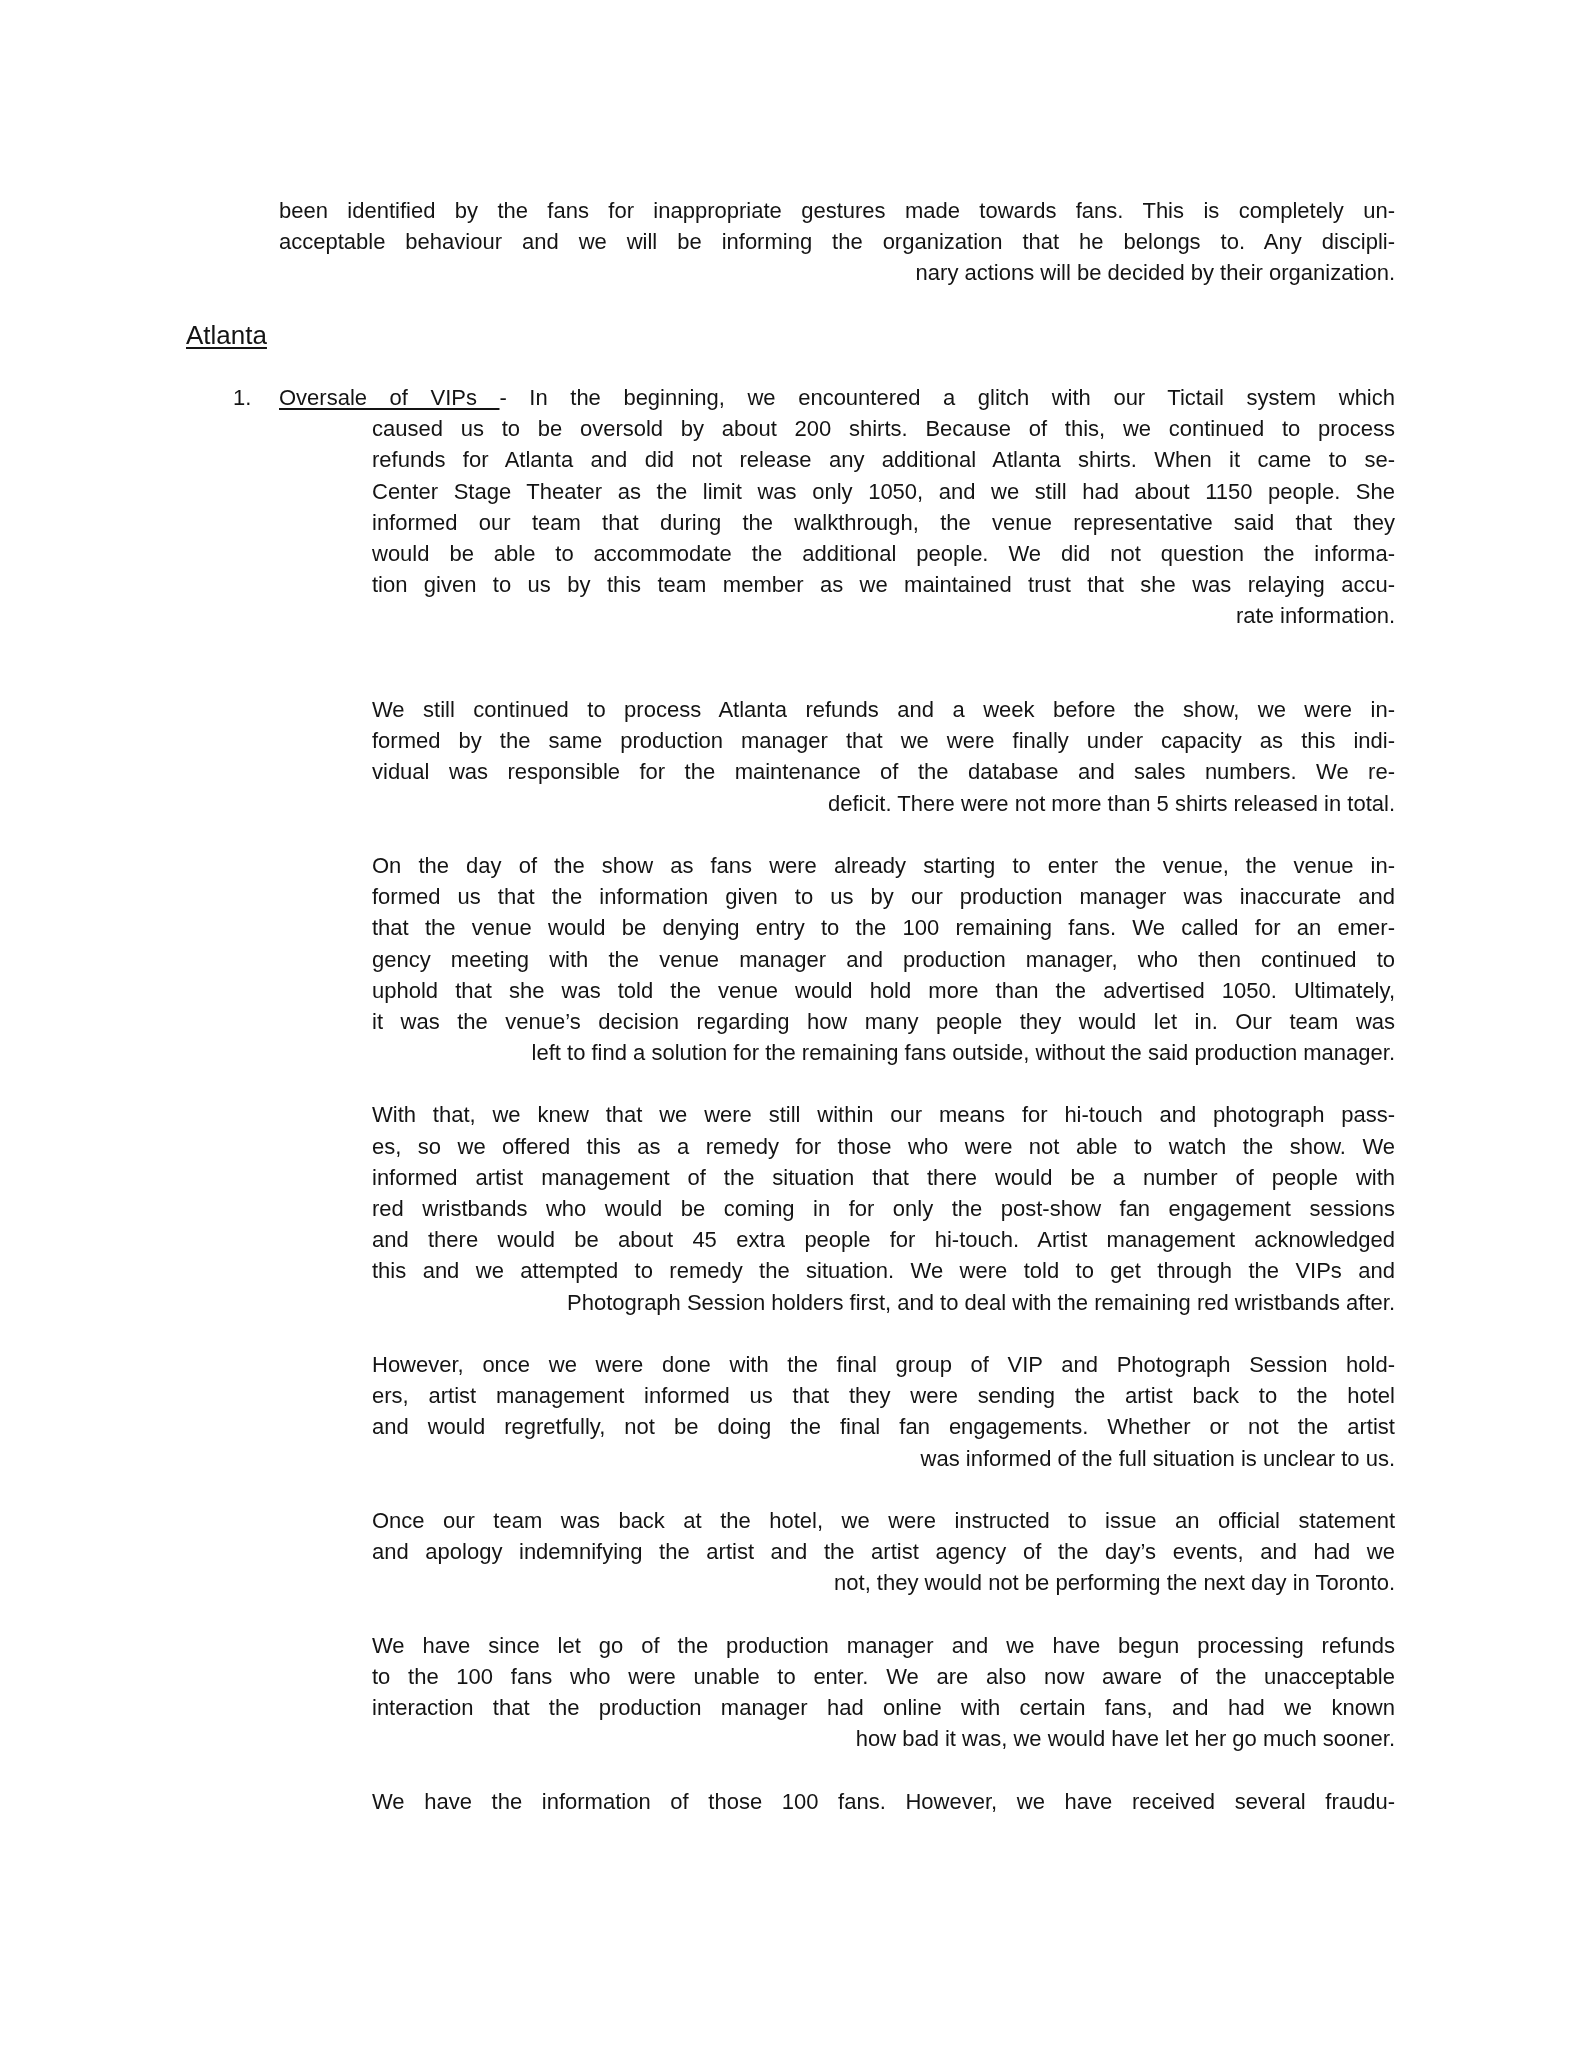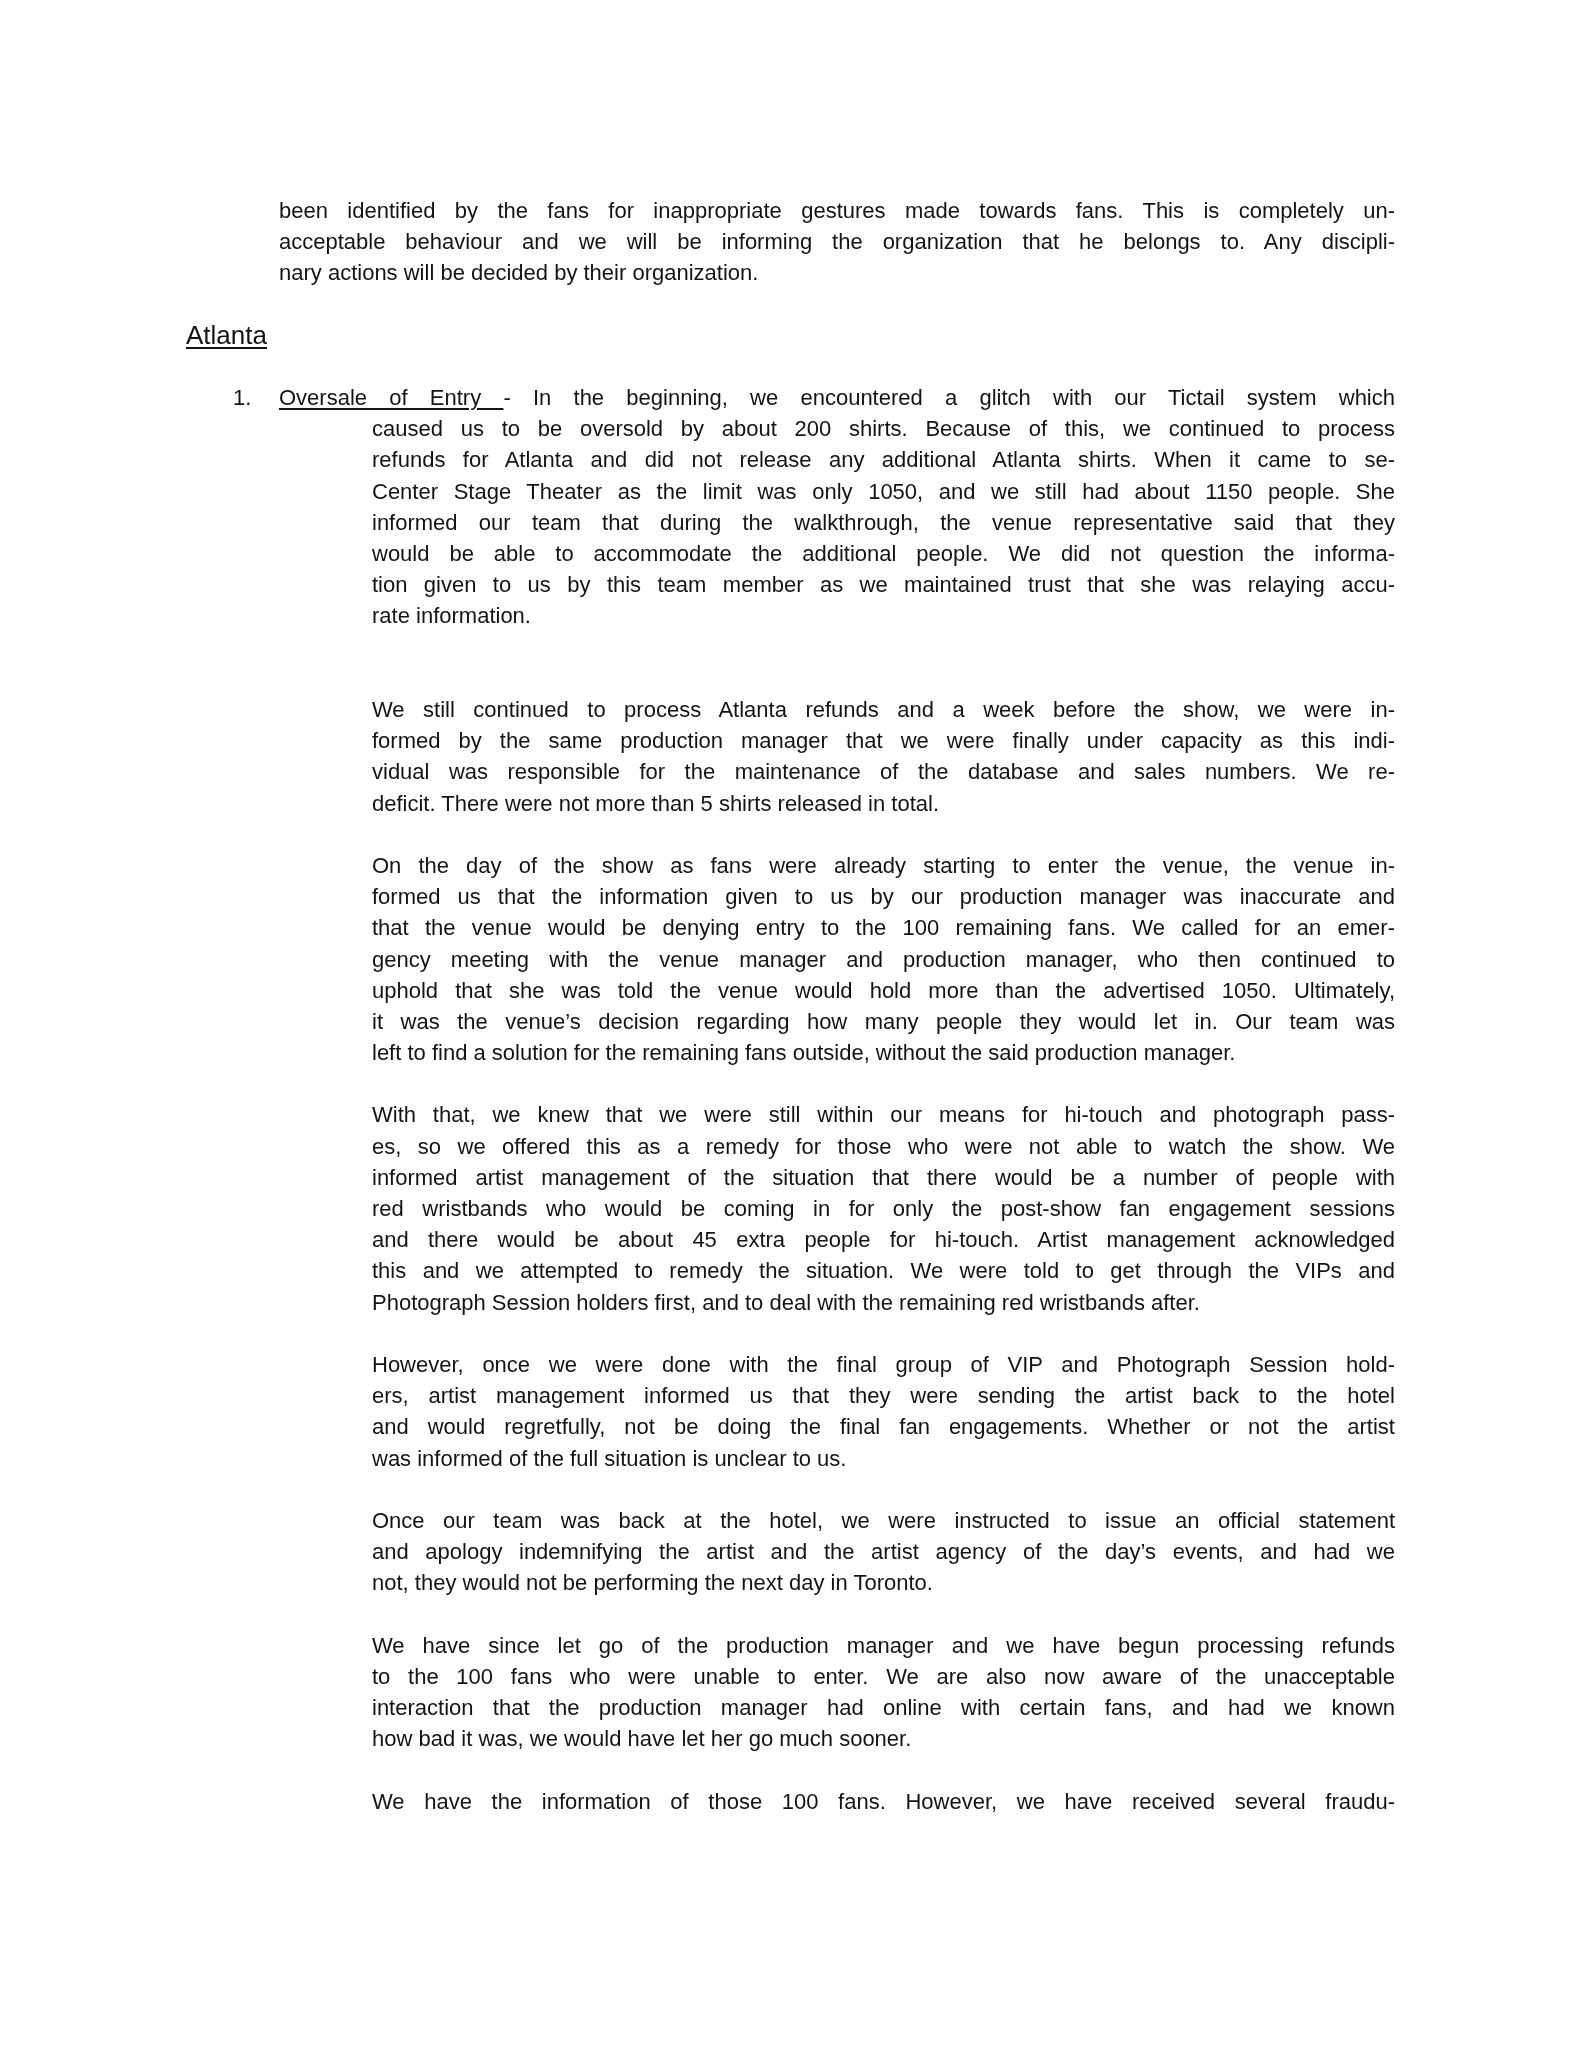--- a/index.html
+++ b/index.html
@@ -2,21 +2,21 @@
 <html><head>
 <meta charset="utf-8">
 <style>
   html, body { margin: 0; padding: 0; background: #ffffff; }
   body { width: 1582px; height: 2048px; position: relative; overflow: hidden;
          font-family: "Liberation Sans", sans-serif; color: #141414; }
   .page { position: absolute; left: 0; top: 0; width: 1582px; height: 2040px; background: #fff; }
   .block { position: absolute; font-size: 22px; line-height: 31.2px; }
   .line { display: block; white-space: nowrap; height: 31.2px; }
   .line.j { text-align: justify; text-align-last: justify; white-space: normal; overflow: hidden; }
-  .line.last { text-align: left; }
+  .line.last { text-align: right; }
   .gap { height: 31.2px; }
   .u { text-decoration: underline; text-decoration-thickness: 1.5px; text-underline-offset: 3px; }
   #carry { left: 279px; top: 195px; width: 1116px; }
   #heading { left: 186px; top: 320px; font-size: 26px; line-height: 31.2px; }
   #item1 { left: 279px; top: 382px; width: 1116px; }
   #item1 .num { position: absolute; left: -46px; top: 0; }
   #item1 .first { width: 1116px; }
   #item1 .rest { margin-left: 93px; width: 1023px; }
   #body { left: 372px; top: 694px; width: 1023px; }
 </style>
@@ -30,21 +30,21 @@
     <span class="line j">acceptable behaviour and we will be informing the organization that he belongs to. Any discipli-</span>
     <span class="line last">nary actions will be decided by their organization.</span>
   </div>
 
   <div class="block" id="heading">
     <span class="u">Atlanta</span>
   </div>
 
   <div class="block" id="item1">
     <span class="num">1.</span>
-    <span class="line j first"><span class="u">Oversale of Entry </span> <span>- In the beginning, we encountered a glitch with our Tictail system which</span></span>
+    <span class="line j first"><span class="u">Oversale of VIPs </span> <span>- In the beginning, we encountered a glitch with our Tictail system which</span></span>
     <div class="rest">
       <span class="line j">caused us to be oversold by about 200 shirts. Because of this, we continued to process</span>
       <span class="line j">refunds for Atlanta and did not release any additional Atlanta shirts. When it came to se-</span>
       <span class="line j">Center Stage Theater as the limit was only 1050, and we still had about 1150 people. She</span>
       <span class="line j">informed our team that during the walkthrough, the venue representative said that they</span>
       <span class="line j">would be able to accommodate the additional people. We did not question the informa-</span>
       <span class="line j">tion given to us by this team member as we maintained trust that she was relaying accu-</span>
       <span class="line last">rate information.</span>
     </div>
   </div>

